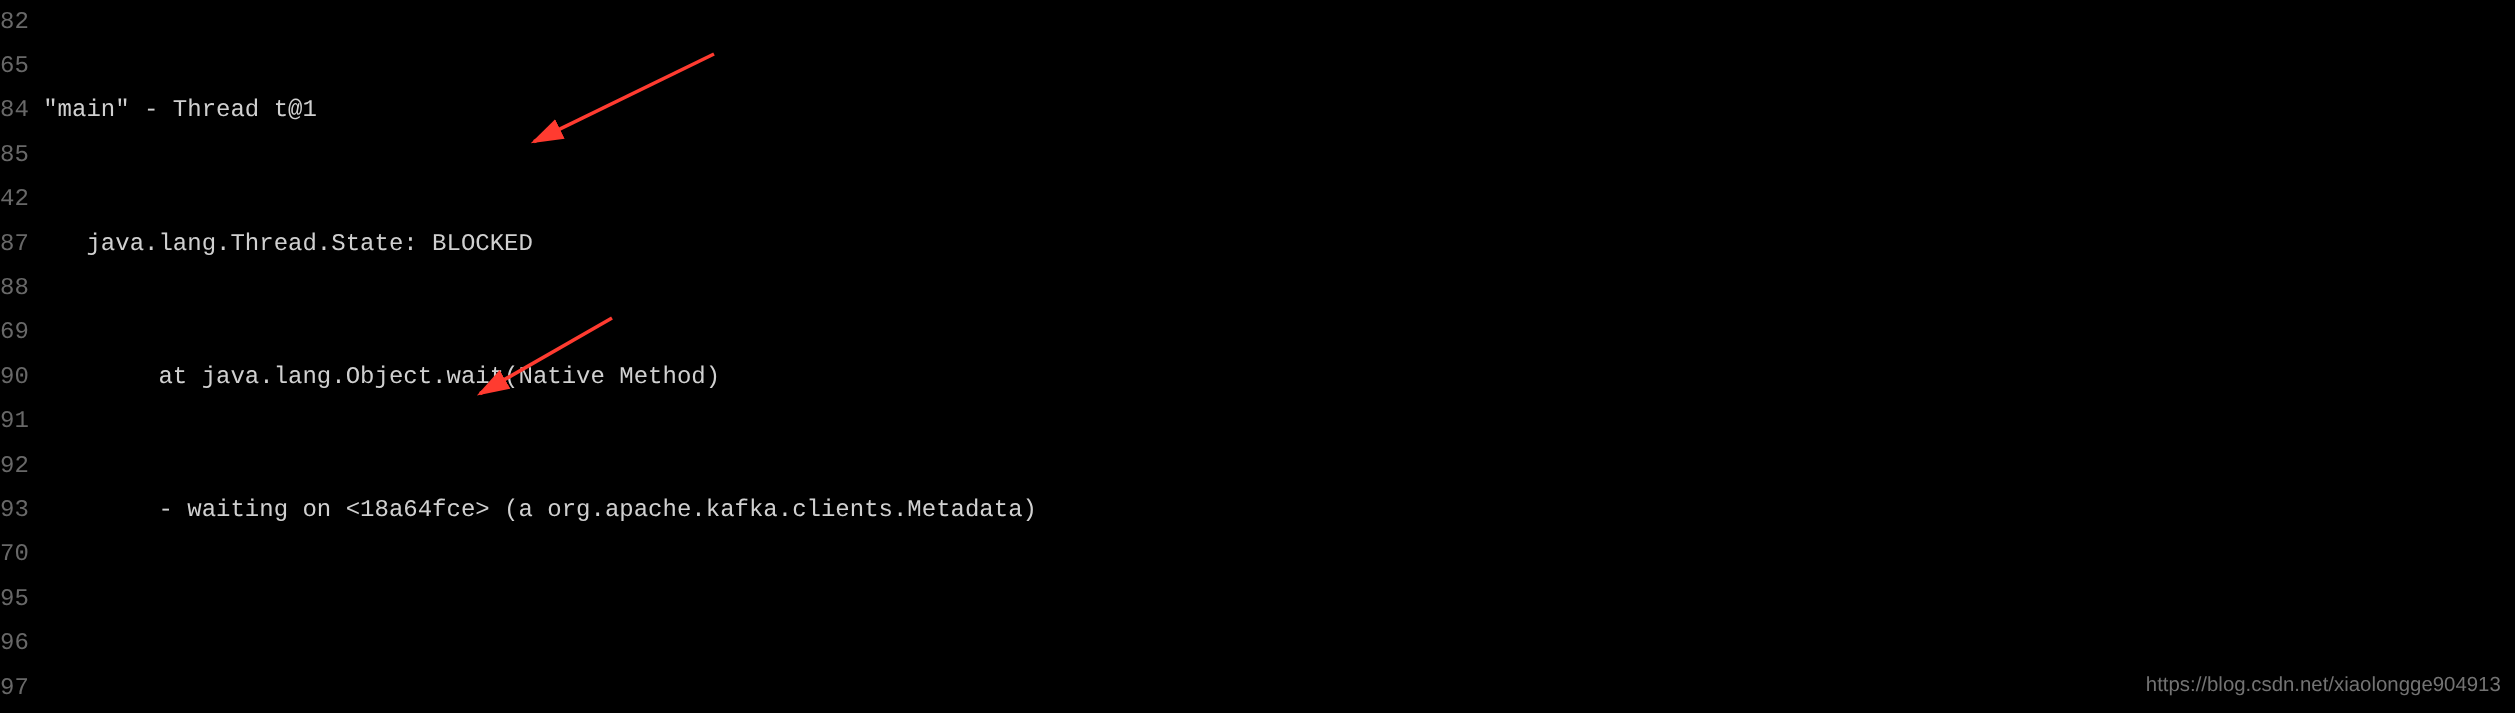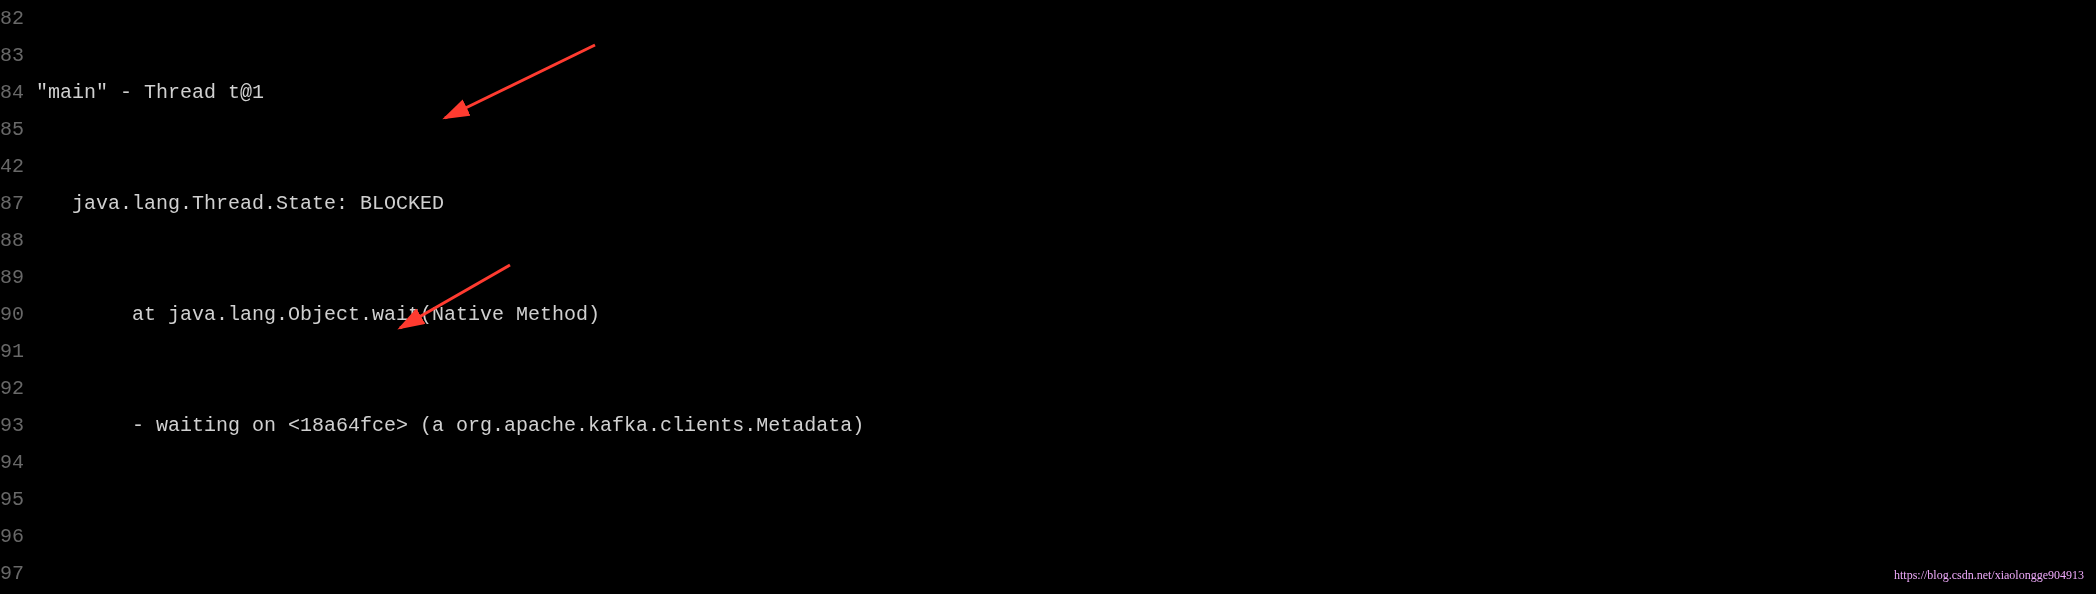--- a/index.html
+++ b/index.html
@@ -39,43 +39,43 @@
       height: 37px;
     }
     .arrow {
       position: absolute;
       pointer-events: none;
     }
     .watermark {
       position: absolute;
       bottom: 8px;
       right: 12px;
-      color: #f0abfc;
-      font-size: 12px;
-      font-family: Liberation Serif, serif;
+      color: #737373;
+      font-size: 17px;
+      font-family: Liberation Sans, sans-serif;
     }
   </style>
 </head>
 <body>
 
 <div class="code-container">
   <div class="gutter">
     <div>82</div>
-    <div>83</div>
+    <div>65</div>
     <div>84</div>
     <div>85</div>
     <div>42</div>
     <div>87</div>
     <div>88</div>
-    <div>89</div>
+    <div>69</div>
     <div>90</div>
     <div>91</div>
     <div>92</div>
     <div>93</div>
-    <div>94</div>
+    <div>70</div>
     <div>95</div>
     <div>96</div>
     <div>97</div>
   </div>
   <div class="code-content">
     <div>"main" - Thread t@1</div>
     <div>   java.lang.Thread.State: BLOCKED</div>
     <div>        at java.lang.Object.wait(Native Method)</div>
     <div>        - waiting on &lt;18a64fce&gt; (a org.apache.kafka.clients.Metadata)</div>
     

